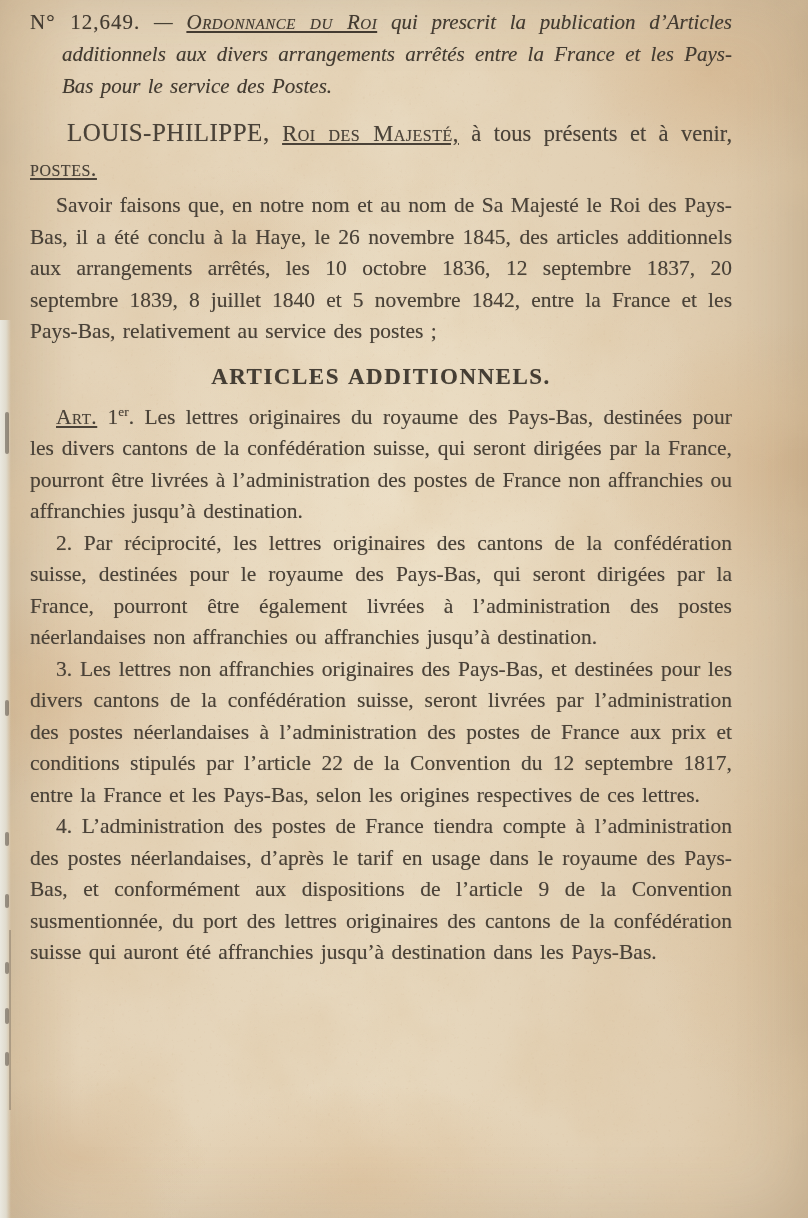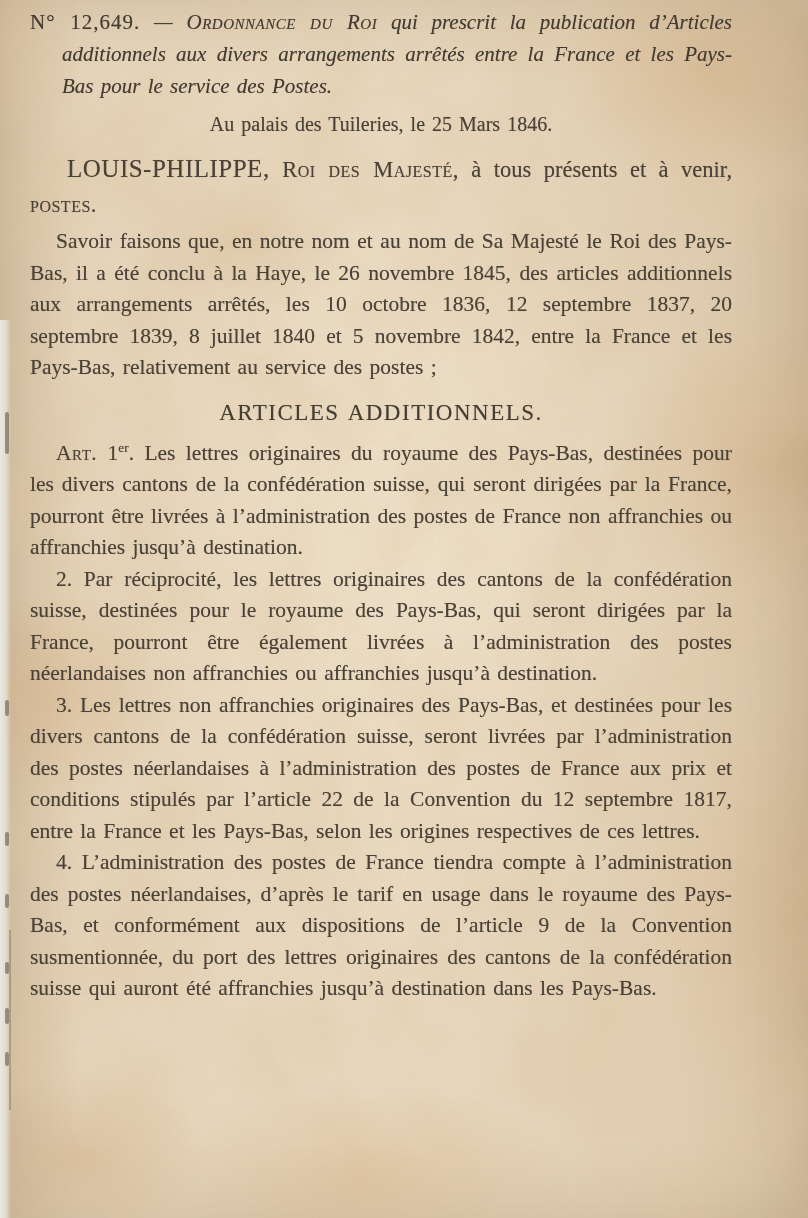--- a/index.html
+++ b/index.html
@@ -46,39 +46,39 @@
     text-shadow: 0 0 0.7px rgba(74, 66, 56, 0.45);
   }
   .content p { margin: 0; }
   .header-para {
     font-style: italic;
     font-size: 21px; line-height: 32px;
     padding-left: 32px; text-indent: -32px;
     color: #433b31;
   }
   .upright { font-style: normal; letter-spacing: 1px; }
-  .sc { font-variant: small-caps; letter-spacing: 0.5px; }
+  .sc { font-variant: small-caps; letter-spacing: 0.5px; text-decoration: underline; }
   .dateline {
     margin-top: 8px !important;
     font-size: 20px; line-height: 28px;
     text-align: center; text-indent: 0;
   }
   .salutation {
     margin-top: 13px !important;
     font-size: 22.5px; line-height: 35px;
     text-indent: 26px;
   }
   .king-name { font-size: 25px; letter-spacing: 0.5px; margin-left: 11px; }
   .body-para {
     font-size: 21.5px; line-height: 31.5px;
     text-indent: 26px;
   }
   .pre1 { margin-top: 4px !important; }
   .section-title {
-    margin: 14px 0 10px; font-weight: normal;
+    margin: 14px 0 10px; font-weight: bold;
     font-size: 23px; line-height: 30px;
     text-align: center; letter-spacing: 1.5px;
     color: #453e34;
   }
   sup { font-size: 0.62em; vertical-align: super; line-height: 0; }
 </style>
 </head>
 <body>
 
 <div class="page">
@@ -110,21 +110,20 @@
 
   <div class="content">
 
     <p class="header-para">
       <span class="upright">N° 12,649.</span>
       <span>—</span>
       <span class="sc">Ordonnance du Roi</span>
       <span>qui prescrit la publication d’Articles additionnels aux divers arrangements arrêtés entre la France et les Pays-Bas pour le service des Postes.</span>
     </p>
 
-    <p class="dateline">Au palais des Tuileries, le 25 Mars 1846.</p>
 
     <p class="salutation">
       <span class="king-name">LOUIS-PHILIPPE,</span>
       <span class="sc">Roi des Majesté,</span>
       <span>à tous présents et à venir,</span>
       <span class="sc">postes.</span>
     </p>
 
     <p class="body-para pre1">Savoir faisons que, en notre nom et au nom de Sa Majesté le Roi des Pays-Bas, il a été conclu à la Haye, le 26 novembre 1845, des articles additionnels aux arrangements arrêtés, les 10 octobre 1836, 12 septembre 1837, 20 septembre 1839, 8 juillet 1840 et 5 novembre 1842, entre la France et les Pays-Bas, relativement au service des postes ;</p>
 

